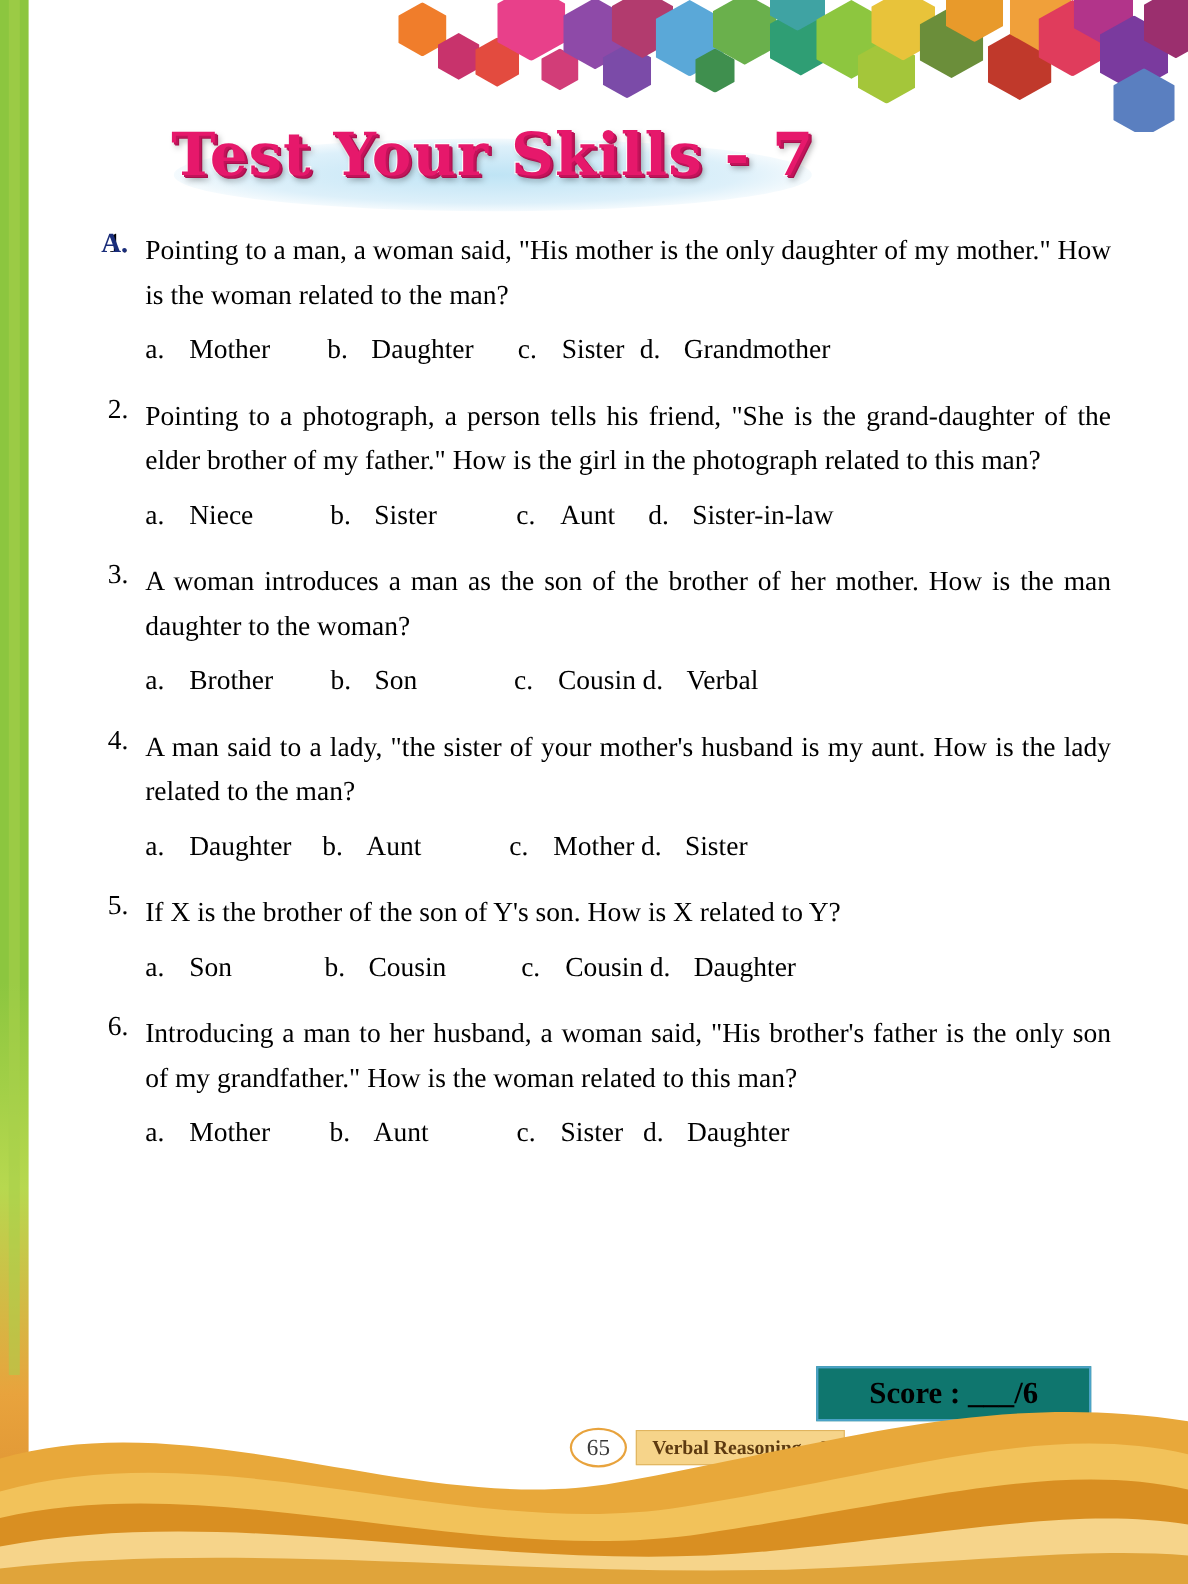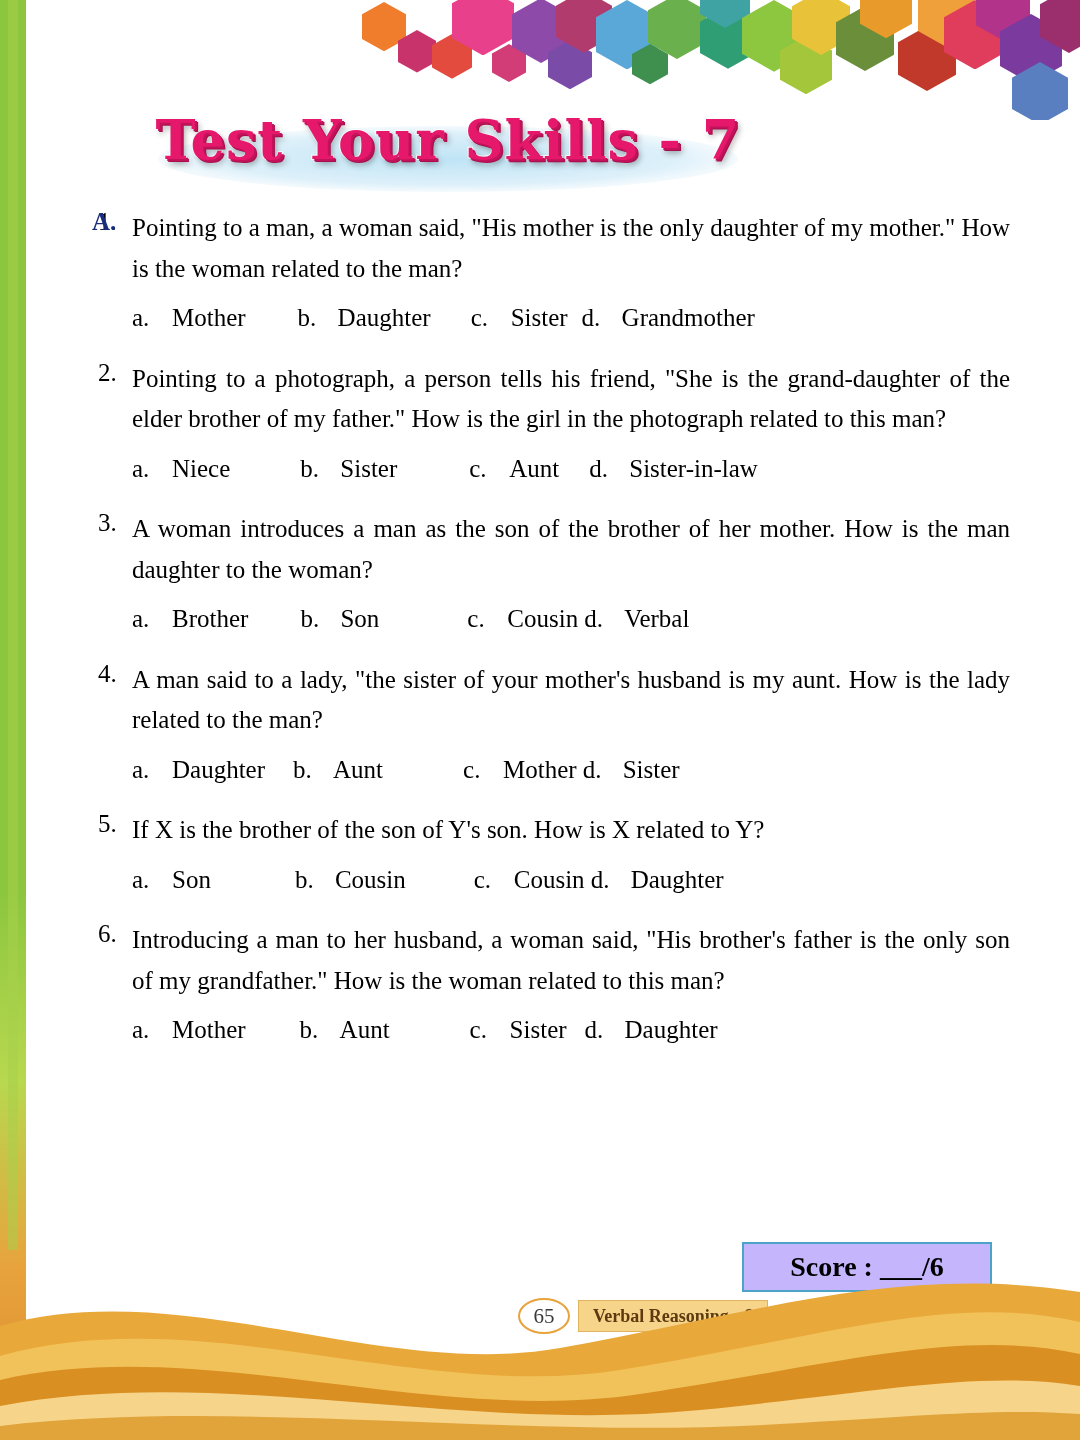--- a/index.html
+++ b/index.html
@@ -122,21 +122,21 @@
   .opt-val { white-space: nowrap; }
 
   
   .score-box {
     position: absolute;
     left: 742px;
     top: 1242px;
     width: 250px;
     height: 50px;
     border: 2px solid #4ba3c7;
-    background: #c4b5fd;
+    background: #0f766e;
     display: flex;
     align-items: center;
     justify-content: center;
     font-size: 28px;
     font-weight: bold;
     font-family: "Liberation Serif", serif;
   }
 
   
   .page-circle {

